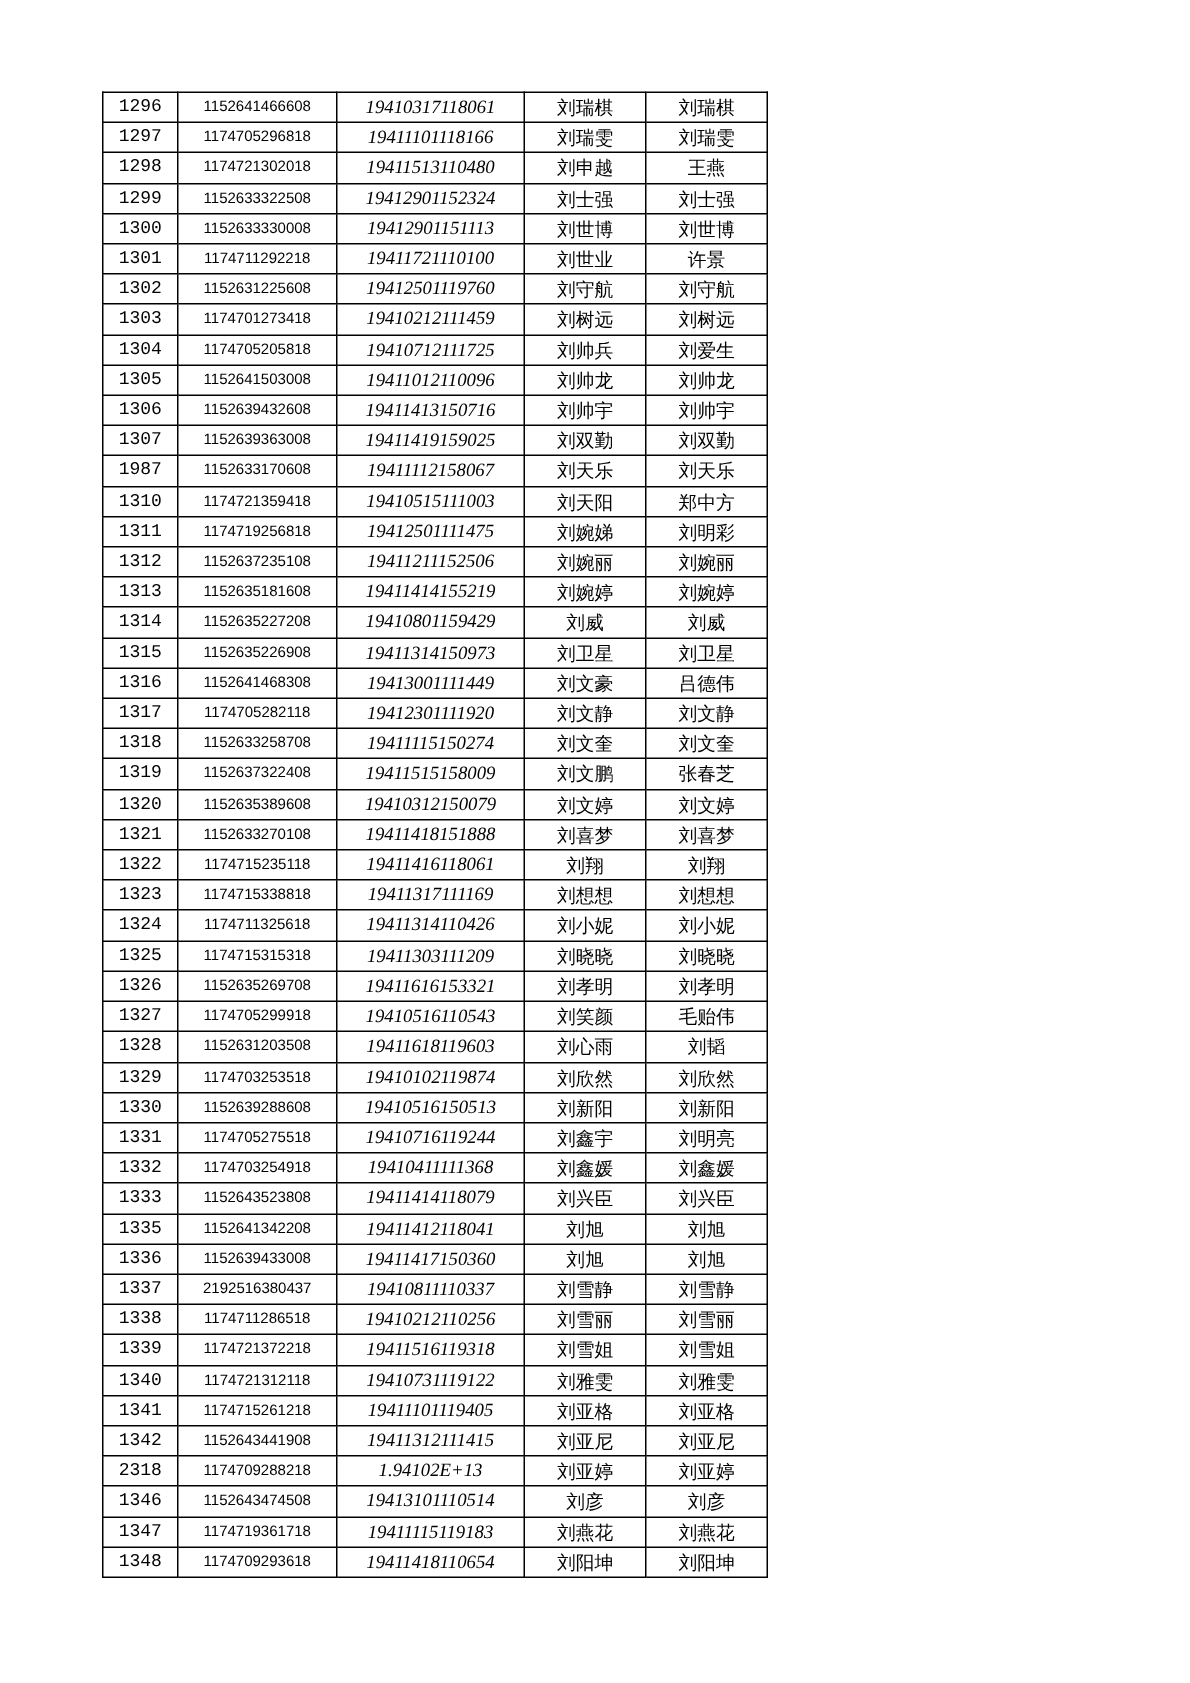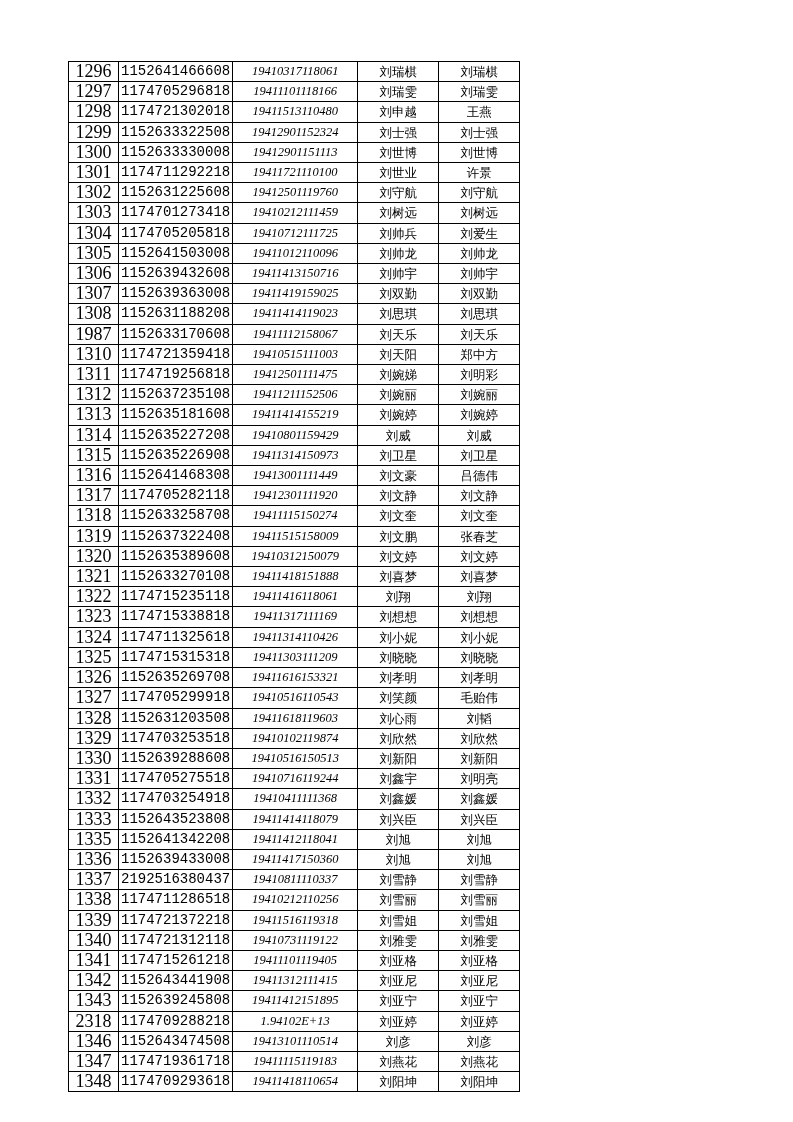--- a/index.html
+++ b/index.html
@@ -32,22 +32,22 @@
   table.data-table td {
     border: 1px solid #000000;
     height: 19.2px;
     line-height: 19.2px;
     padding: 0 2px;
     text-align: center;
     vertical-align: middle;
     white-space: nowrap;
     overflow: hidden;
   }
-  td.col-idx   { width: 45px; font-family: Liberation Serif, serif; font-size: 18px; }
-  td.col-code  { width: 101px; font-family: Liberation Mono, monospace; font-size: 14px; }
+  td.col-idx   { width: 45px; font-family: Liberation Mono, monospace; font-size: 12px; }
+  td.col-code  { width: 101px; font-family: Liberation Sans, sans-serif; font-size: 10px; }
   td.col-id    { width: 120px; font-family: "Liberation Serif", serif; font-size: 12.5px; font-style: italic; }
   td.col-name1 { width: 76px; font-family: "DejaVu Sans", sans-serif; font-size: 12.5px; }
   td.col-name2 { width: 76px; font-family: "DejaVu Sans", sans-serif; font-size: 12.5px; }
 </style>
 </head>
 <body>
 
 <div id="page">
   <div id="table-wrap">
     <table class="data-table">
@@ -130,27 +130,20 @@
             <td class="col-name2">刘帅宇</td>
           </tr>
           <tr>
             <td class="col-idx">1307</td>
             <td class="col-code">1152639363008</td>
             <td class="col-id">19411419159025</td>
             <td class="col-name1">刘双勤</td>
             <td class="col-name2">刘双勤</td>
           </tr>
           <tr>
-            <td class="col-idx">1308</td>
-            <td class="col-code">1152631188208</td>
-            <td class="col-id">19411414119023</td>
-            <td class="col-name1">刘思琪</td>
-            <td class="col-name2">刘思琪</td>
-          </tr>
-          <tr>
             <td class="col-idx">1987</td>
             <td class="col-code">1152633170608</td>
             <td class="col-id">19411112158067</td>
             <td class="col-name1">刘天乐</td>
             <td class="col-name2">刘天乐</td>
           </tr>
           <tr>
             <td class="col-idx">1310</td>
             <td class="col-code">1174721359418</td>
             <td class="col-id">19410515111003</td>
@@ -366,27 +359,20 @@
             <td class="col-id">19411101119405</td>
             <td class="col-name1">刘亚格</td>
             <td class="col-name2">刘亚格</td>
           </tr>
           <tr>
             <td class="col-idx">1342</td>
             <td class="col-code">1152643441908</td>
             <td class="col-id">19411312111415</td>
             <td class="col-name1">刘亚尼</td>
             <td class="col-name2">刘亚尼</td>
-          </tr>
-          <tr>
-            <td class="col-idx">1343</td>
-            <td class="col-code">1152639245808</td>
-            <td class="col-id">19411412151895</td>
-            <td class="col-name1">刘亚宁</td>
-            <td class="col-name2">刘亚宁</td>
           </tr>
           <tr>
             <td class="col-idx">2318</td>
             <td class="col-code">1174709288218</td>
             <td class="col-id">1.94102E+13</td>
             <td class="col-name1">刘亚婷</td>
             <td class="col-name2">刘亚婷</td>
           </tr>
           <tr>
             <td class="col-idx">1346</td>

